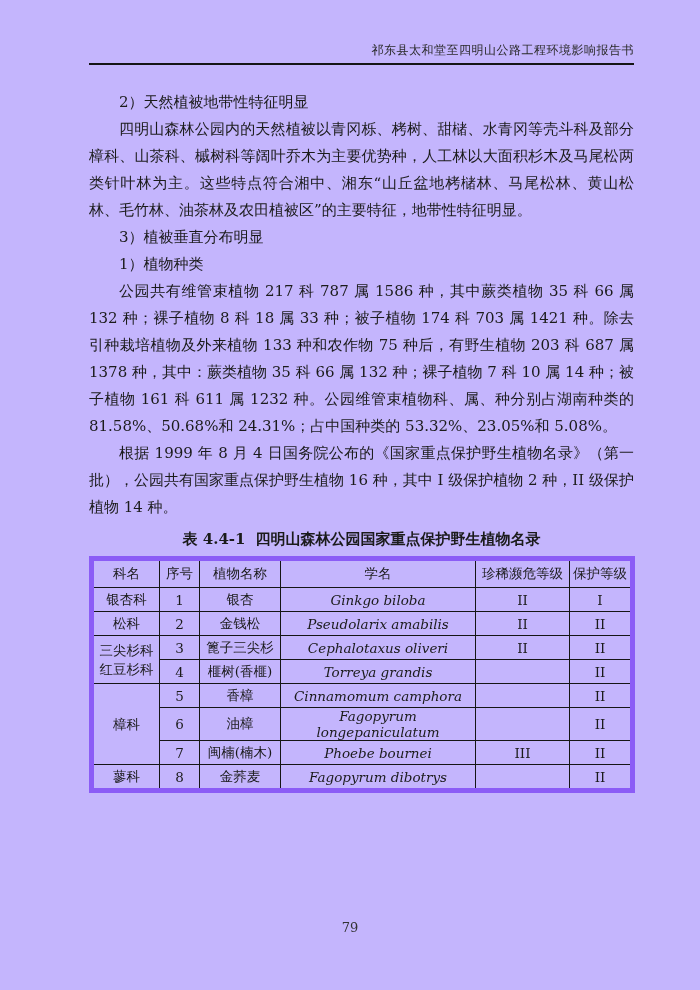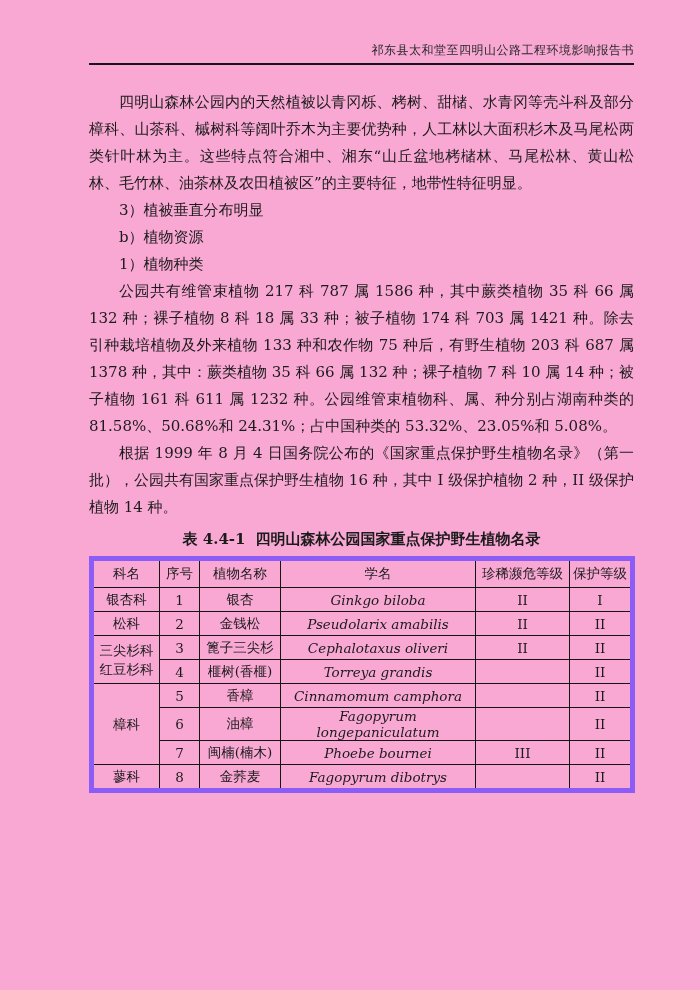--- a/index.html
+++ b/index.html
@@ -1,20 +1,20 @@
 <!DOCTYPE html>
 <html><head>
 <meta charset="utf-8">
 <style>
   html,body { margin:0; padding:0; background:#e8e8e8; }
   .page {
     position:relative;
     width:700px; height:990px;
     margin:0 auto;
-    background:#f9a8d4;
+    background:#c4b5fd;
     font-family:"DejaVu Serif","Liberation Serif",serif;
     color:#1b1b1b;
     overflow:hidden;
     box-sizing:border-box;
   }
   .content {
     position:absolute;
     left:89px; top:42px;
     width:545px;
   }
@@ -74,23 +74,23 @@
 </style>
 </head>
 <body>
 
 <div class="page">
   <div class="content">
 
     <div class="doc-header">祁东县太和堂至四明山公路工程环境影响报告书</div>
     <hr class="header-rule">
 
+    <p class="sec-heading">2）天然植被地带性特征明显</p>
     <p class="para">四明山森林公园内的天然植被以青冈栎、栲树、甜槠、水青冈等壳斗科及部分樟科、山茶科、槭树科等阔叶乔木为主要优势种，人工林以大面积杉木及马尾松两类针叶林为主。这些特点符合湘中、湘东“山丘盆地栲槠林、马尾松林、黄山松林、毛竹林、油茶林及农田植被区”的主要特征，地带性特征明显。</p>
     <p class="sec-heading">3）植被垂直分布明显</p>
-    <p class="sec-heading">b）植物资源</p>
     <p class="sec-heading">1）植物种类</p>
     <p class="para">公园共有维管束植物 217 科 787 属 1586 种，其中蕨类植物 35 科 66 属 132 种；裸子植物 8 科 18 属 33 种；被子植物 174 科 703 属 1421 种。除去引种栽培植物及外来植物 133 种和农作物 75 种后，有野生植物 203 科 687 属 1378 种，其中：蕨类植物 35 科 66 属 132 种；裸子植物 7 科 10 属 14 种；被子植物 161 科 611 属 1232 种。公园维管束植物科、属、种分别占湖南种类的 81.58%、50.68%和 24.31%；占中国种类的 53.32%、23.05%和 5.08%。</p>
     <p class="para">根据 1999 年 8 月 4 日国务院公布的《国家重点保护野生植物名录》（第一批），公园共有国家重点保护野生植物 16 种，其中 I 级保护植物 2 种，II 级保护植物 14 种。</p>
 
     <div class="table-caption">
       <span class="cap-label">表 4.4-1</span><span>四明山森林公园国家重点保护野生植物名录</span>
     </div>
 
     <table class="plants">
       <colgroup>
@@ -172,13 +172,14 @@
           <td>金荞麦</td>
           <td class="latin">Fagopyrum dibotrys</td>
           <td></td>
           <td>II</td>
         </tr>
       </tbody>
     </table>
 
   </div>
 
+  <div class="page-number">79</div>
 </div>
 
 </body></html>

